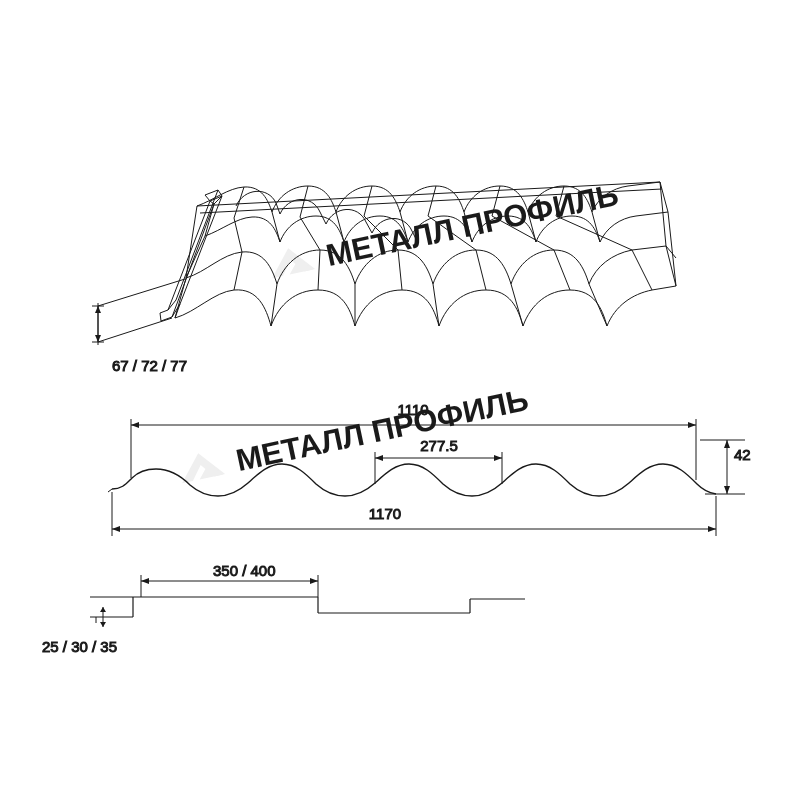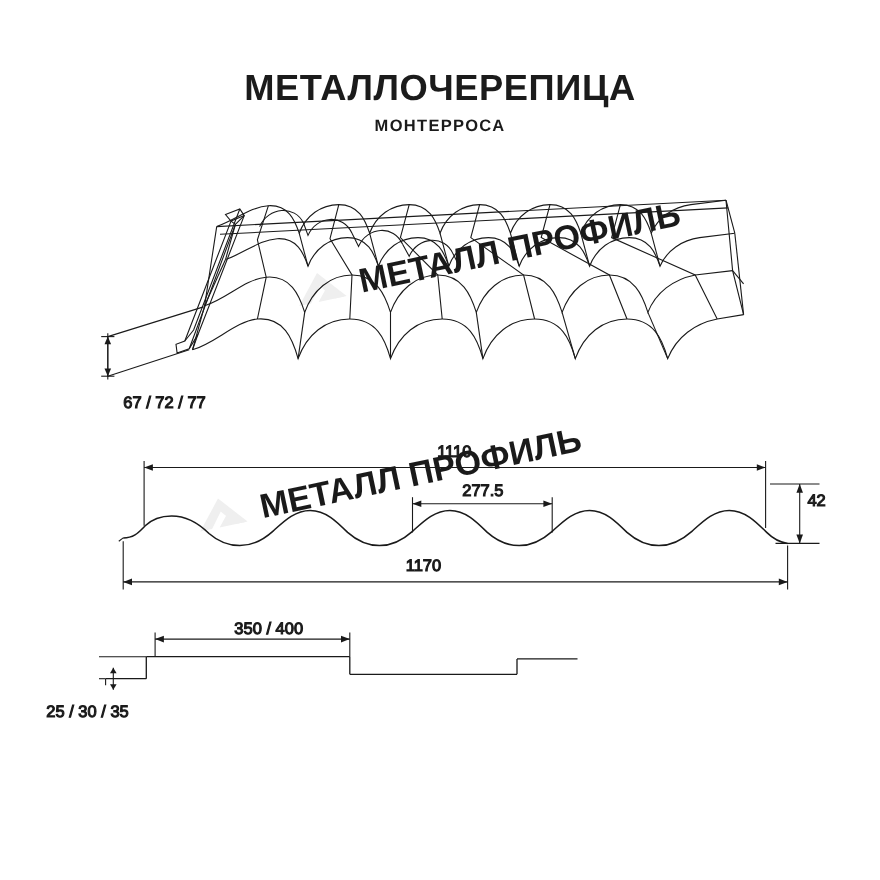--- a/index.html
+++ b/index.html
@@ -78,24 +78,20 @@
 
         <g transform="translate(175,450) rotate(-12)">
           <polygon points="0,34 22,8 44,34 33,34 22,20 11,34" fill="#efefef"></polygon>
           <polygon points="18,34 30,20 42,34" fill="#efefef"></polygon>
           <text x="58" y="34" font-size="31" font-weight="bold" fill="#efefef">МЕТАЛЛ ПРОФИЛЬ</text>
         </g>
       </g>
     </svg>
   </div>
 
-  <div class="titleblock">
-    <div class="title">МЕТАЛЛОЧЕРЕПИЦА</div>
-    <div class="subtitle">МОНТЕРРОСА</div>
-  </div>
 
   <div class="drawing">
     <svg width="800" height="800" viewBox="0 0 800 800">
       <g stroke="#1a1a1a" fill="none" stroke-width="1" shape-rendering="geometricPrecision">
 
         <g>
 
           <path d="M197,206 L660,182" stroke-width="1"></path>
           <path d="M200,213 L662,189"></path>
 

